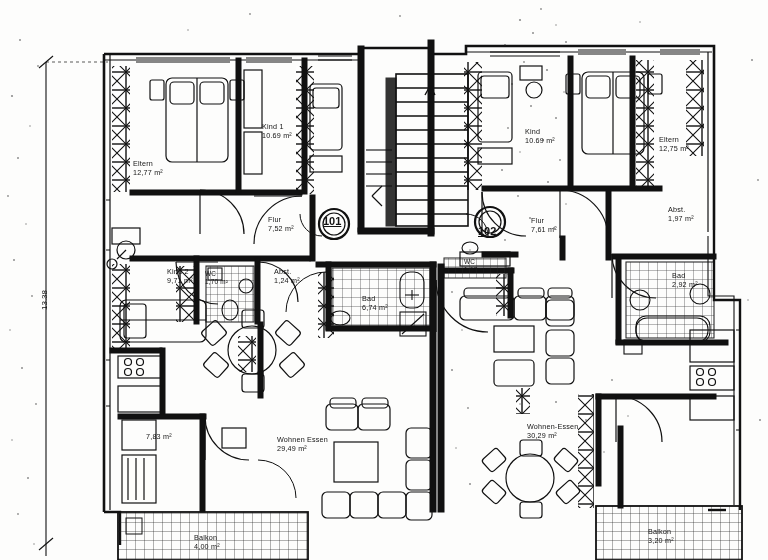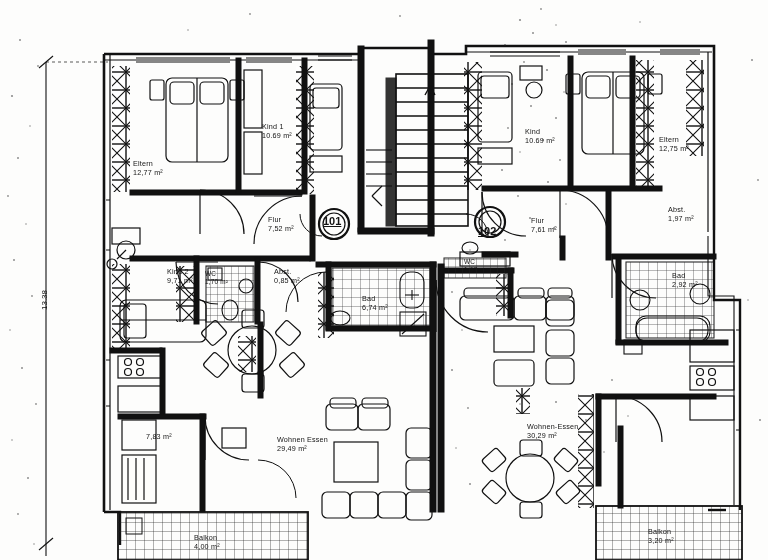--- a/index.html
+++ b/index.html
@@ -421,21 +421,21 @@
     <span class="ar">9,71 m²</span>
   </div>
 
   <div class="lbl sm" style="left:205px; top:270px;">
     <span class="nm">WC</span>
     <span class="ar">1,70 m²</span>
   </div>
 
   <div class="lbl" style="left:274px; top:268px;">
     <span class="nm">Abst.</span>
-    <span class="ar">0,85 m²</span>
+    <span class="ar">1,24 m²</span>
   </div>
 
   <div class="lbl" style="left:362px; top:295px;">
     <span class="nm">Bad</span>
     <span class="ar">6,74 m²</span>
   </div>
 
   <div class="lbl" style="left:146px; top:433px;text-align:right;">
     <span class="ar">7,83 m²</span>
   </div>

